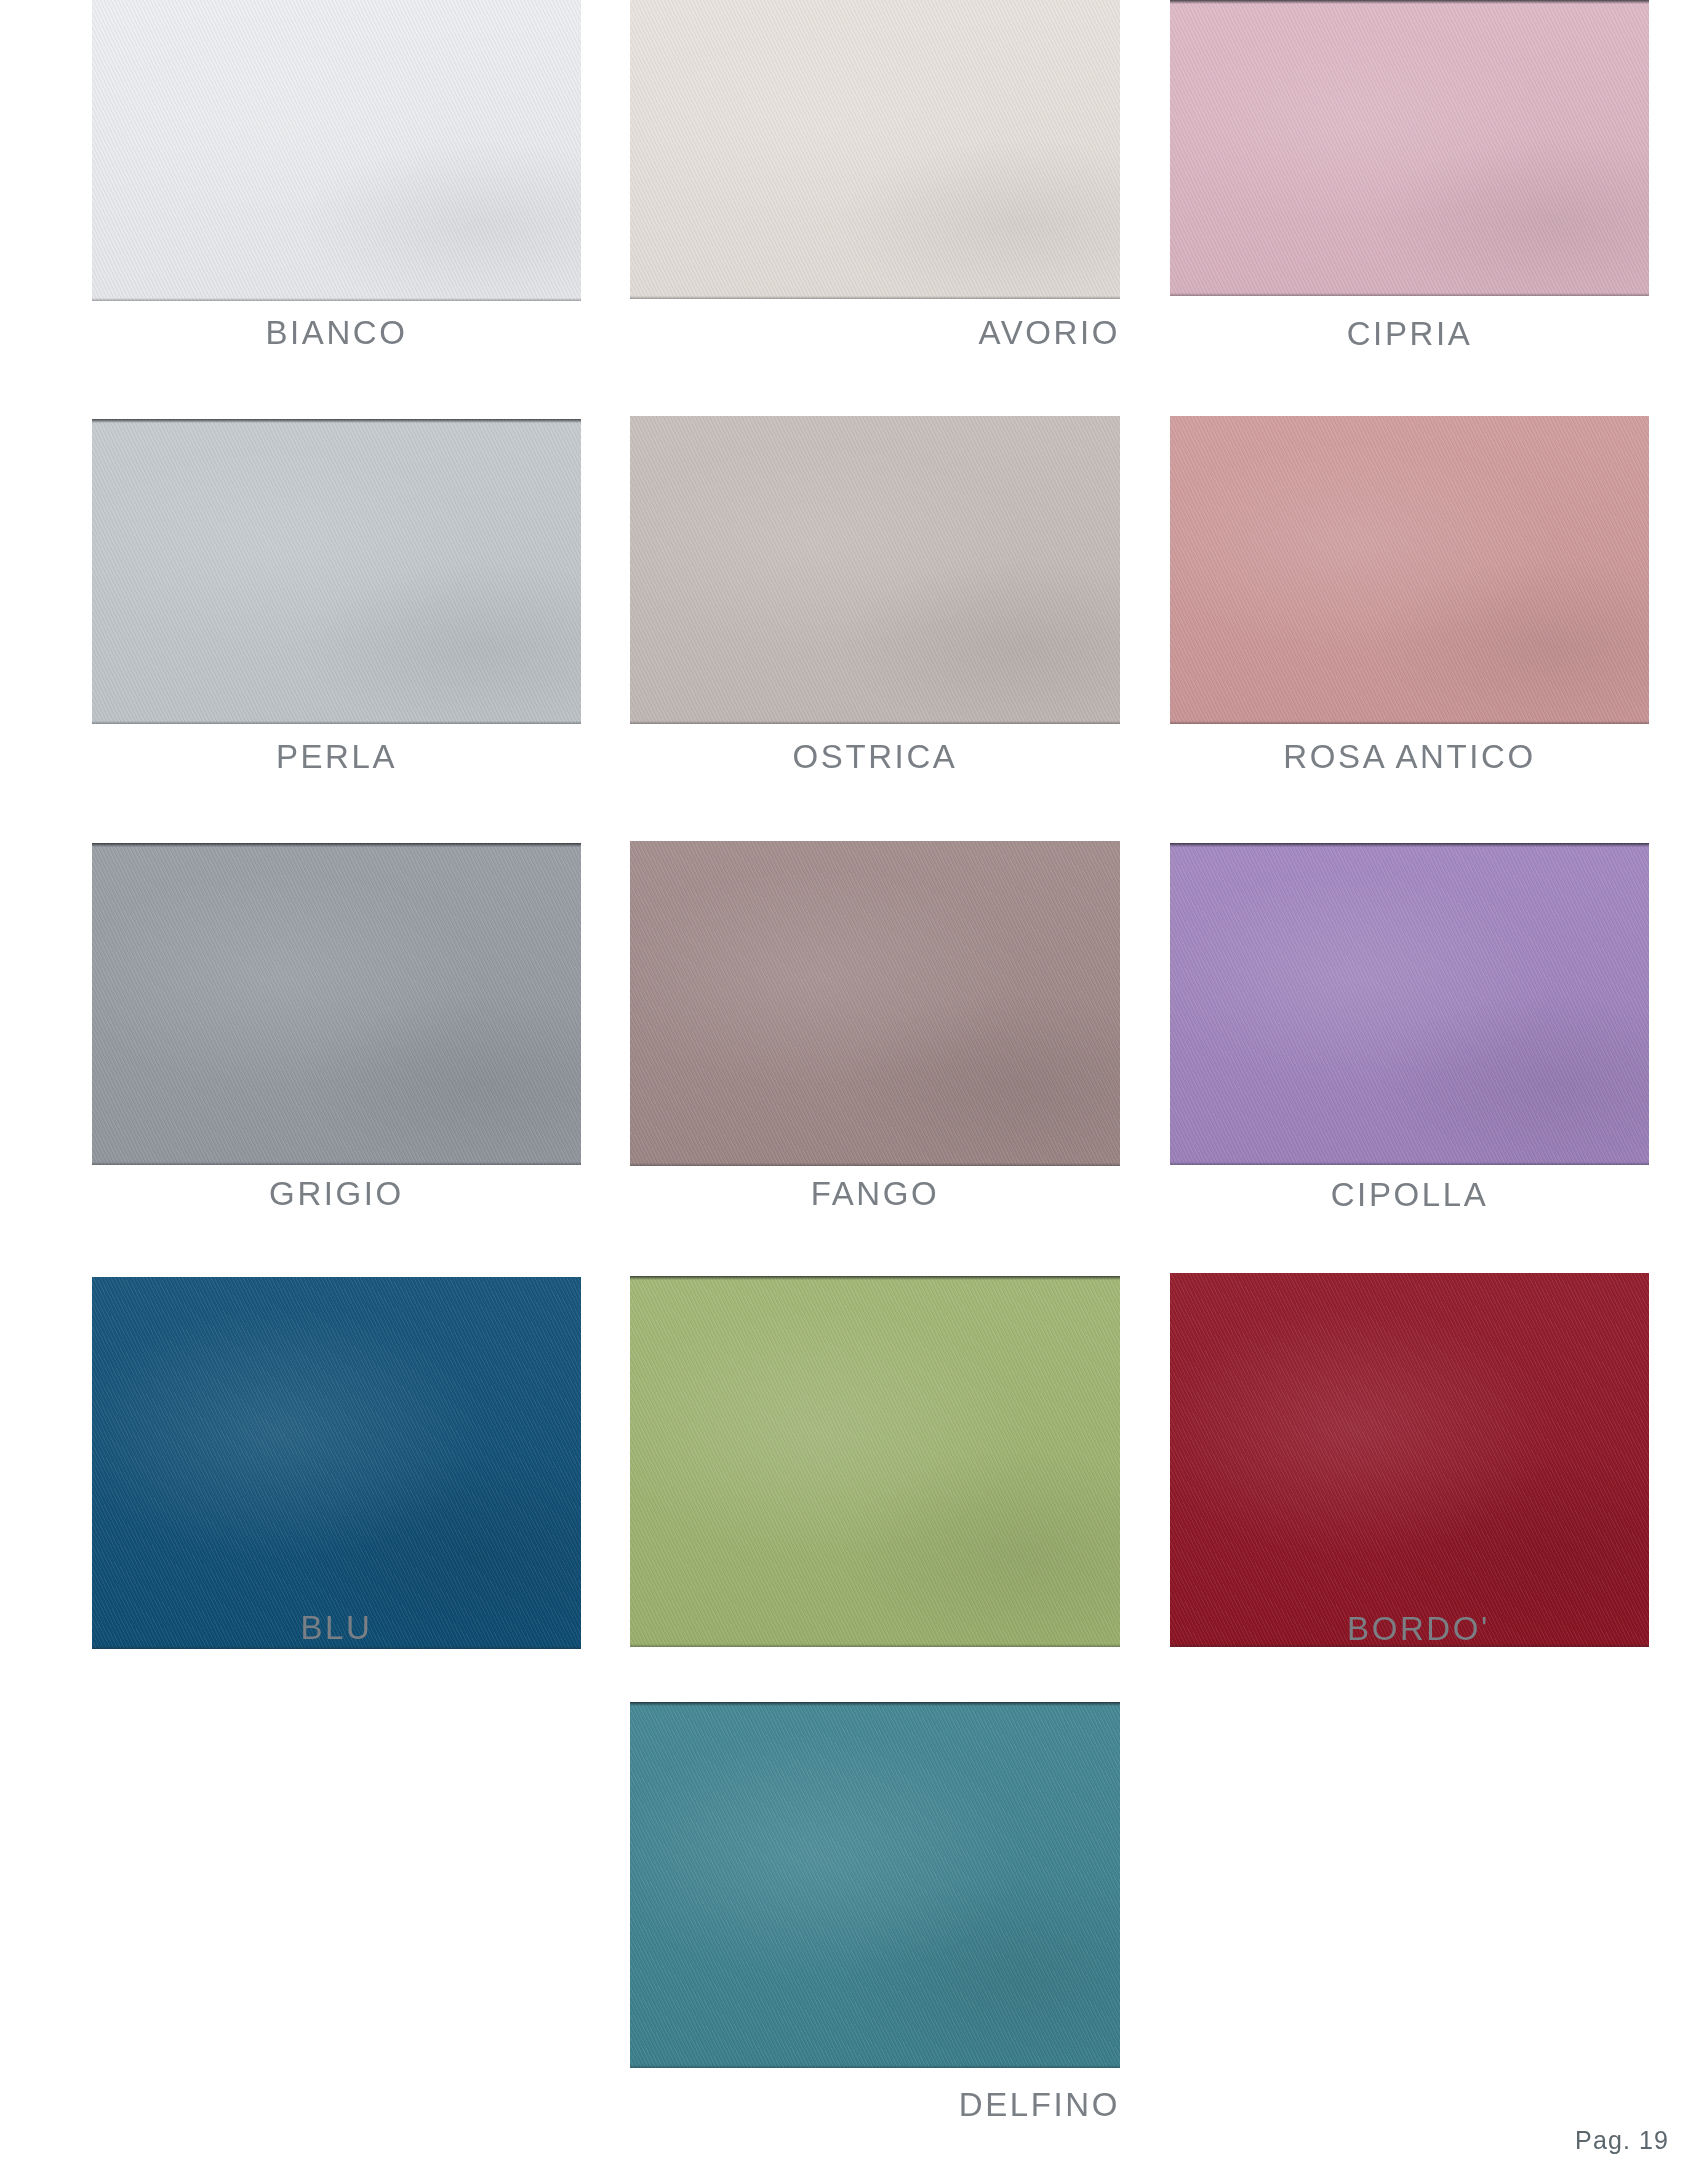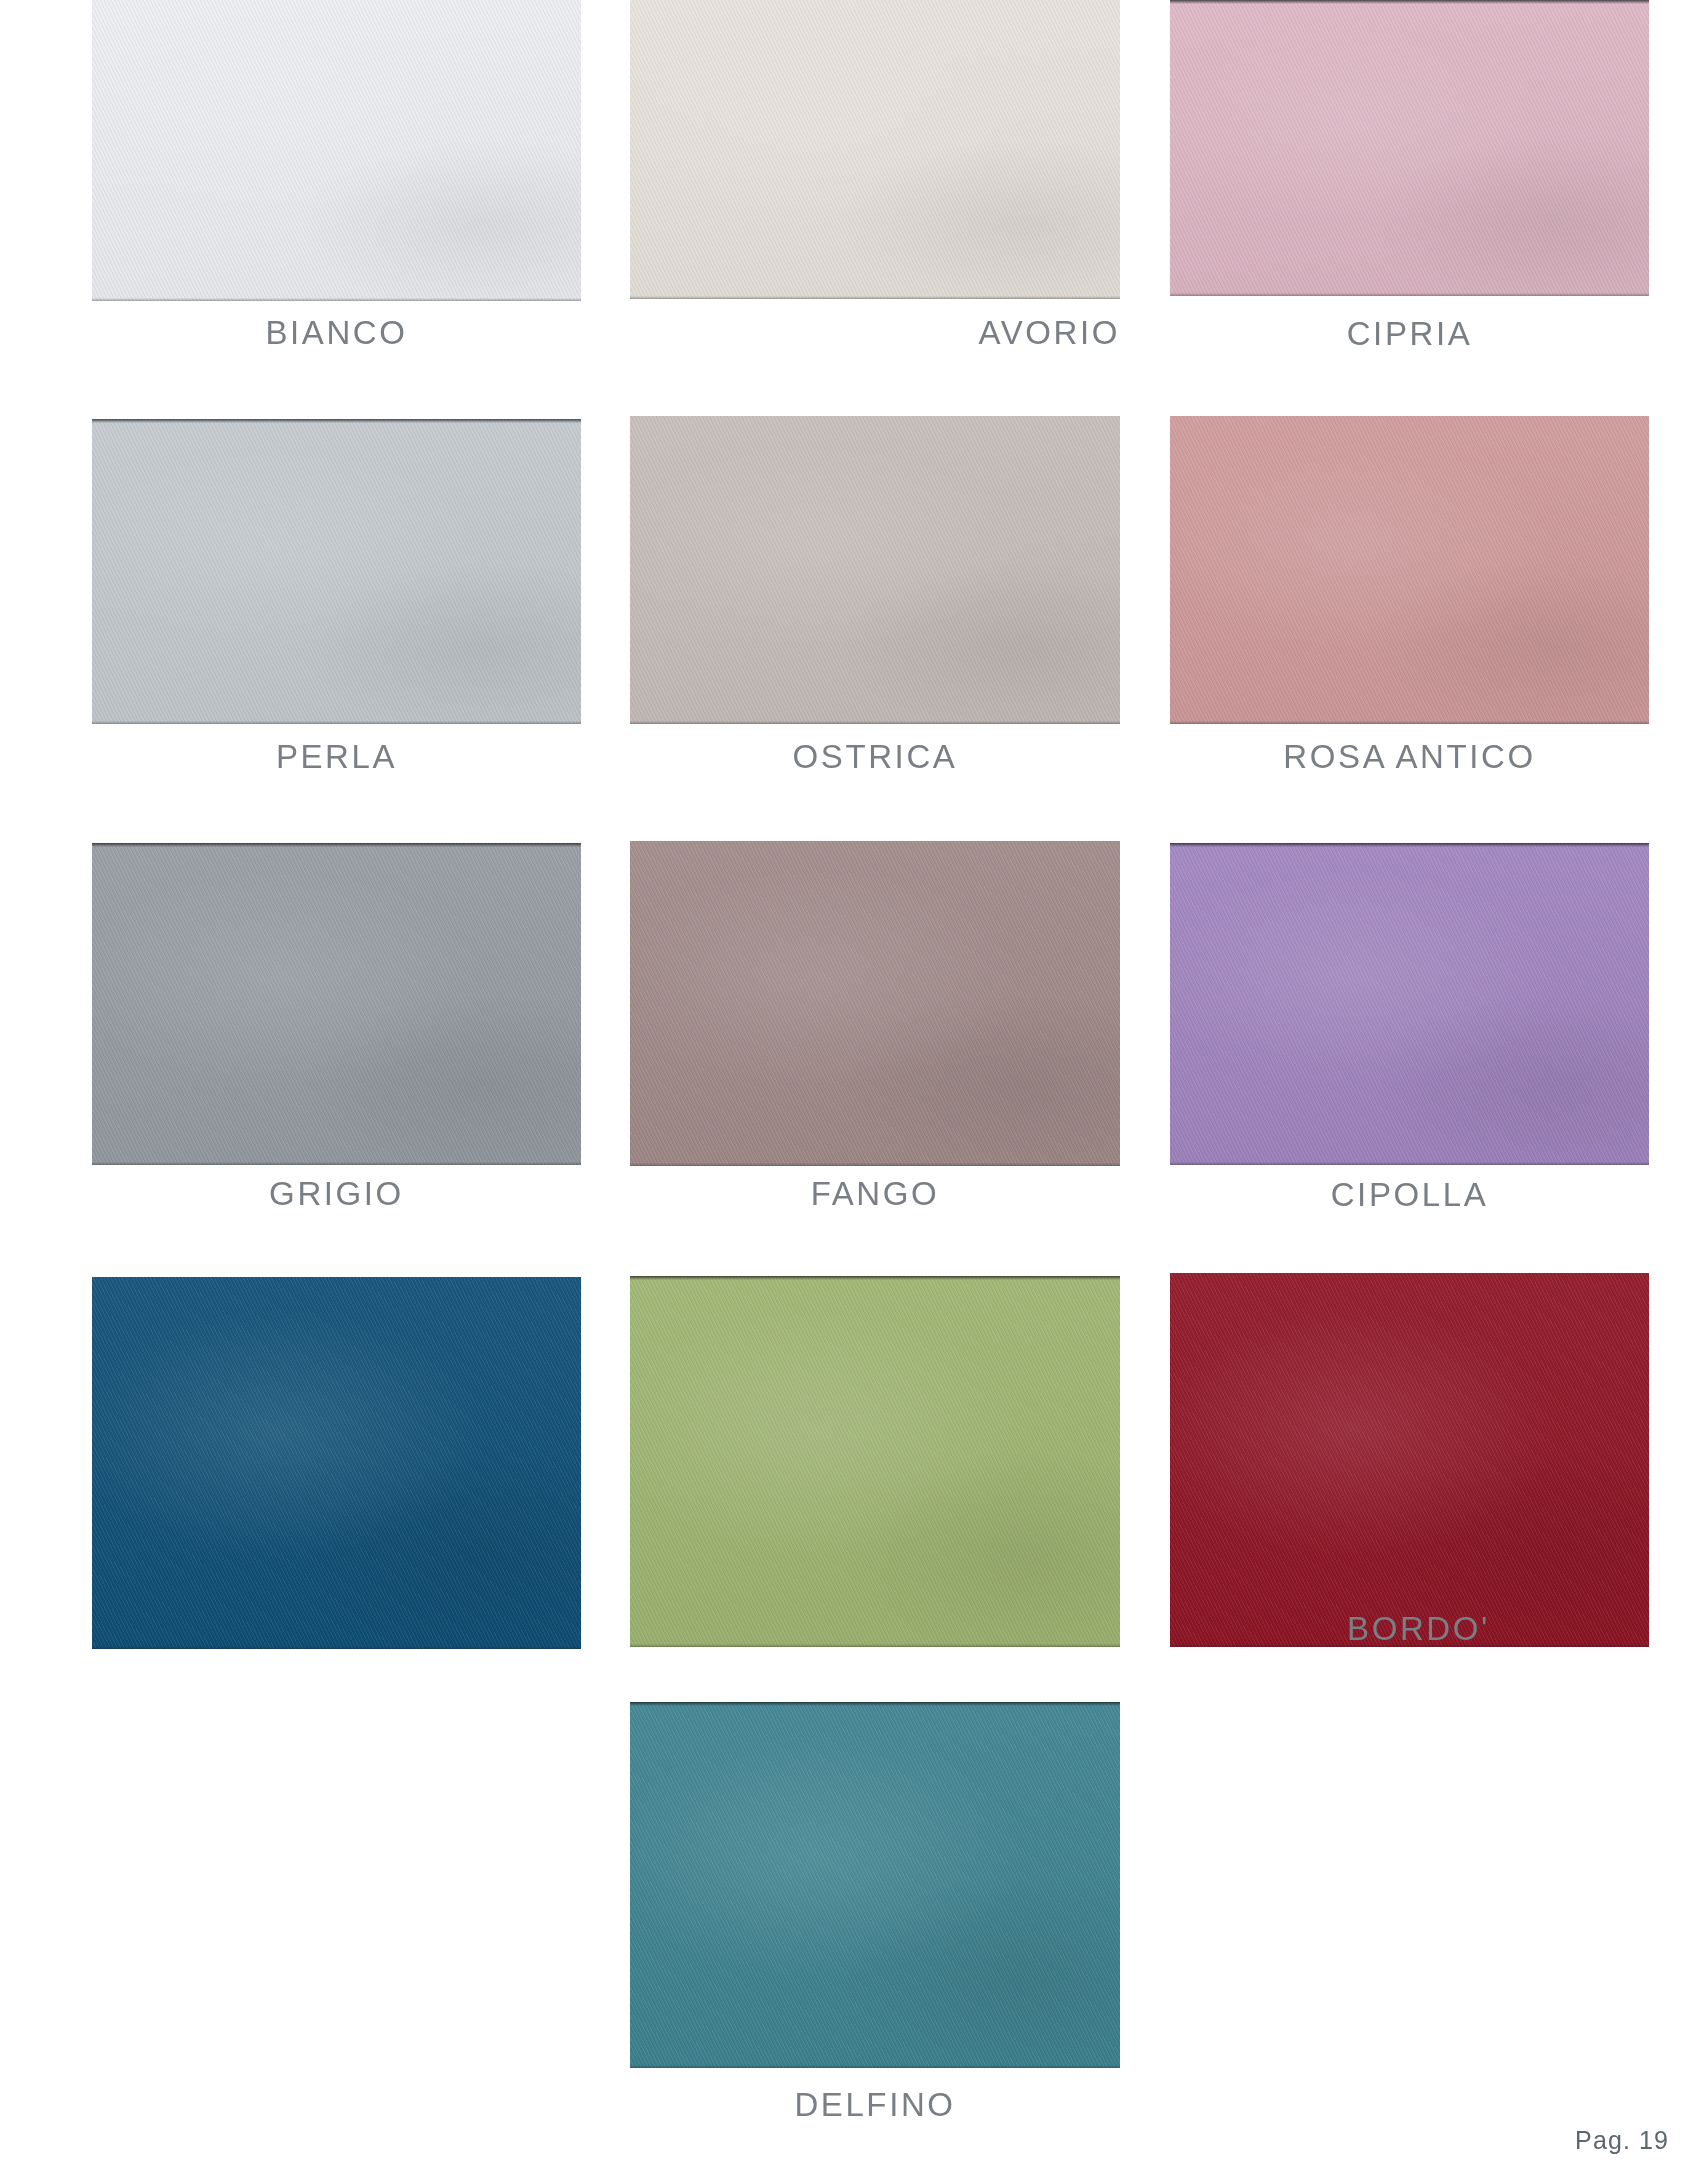--- a/index.html
+++ b/index.html
@@ -173,33 +173,34 @@
       <div class="swatch-cell" style="left: 1170px; top: 843px; width: 479px; height: 322px;">
         <div class="swatch-chip" title="CIPOLLA" style="background: rgb(160, 132, 191);"></div>
         <div class="chip-topshade"></div>
         <div class="chip-botshade"></div>
       </div>
       <div class="swatch-label" style="left: 1170px; top: 1178px; width: 479px;">CIPOLLA</div>
       <div class="swatch-cell" style="left: 92px; top: 1277px; width: 489px; height: 372px;">
         <div class="swatch-chip" title="BLU" style="background: rgb(14, 79, 118);"></div>
         <div class="chip-botshade"></div>
       </div>
+      <div class="swatch-label" style="left: 92px; top: 1611px; width: 489px;">BLU</div>
       <div class="swatch-cell" style="left: 630px; top: 1276px; width: 490px; height: 371px;">
         <div class="swatch-chip" title="SALVIA" style="background: rgb(159, 181, 113);"></div>
         <div class="chip-topshade"></div>
         <div class="chip-botshade"></div>
       </div>
       <div class="swatch-cell" style="left: 1170px; top: 1273px; width: 479px; height: 374px;">
         <div class="swatch-chip" title="BORDO'" style="background: rgb(143, 20, 36);"></div>
         <div class="chip-botshade"></div>
       </div>
       <div class="swatch-label" style="left: 1170px; top: 1612px; width: 497px;">BORDO'</div>
       <div class="swatch-cell" style="left: 630px; top: 1702px; width: 490px; height: 366px;">
         <div class="swatch-chip" title="DELFINO" style="background: rgb(61, 131, 144);"></div>
         <div class="chip-topshade"></div>
         <div class="chip-botshade"></div>
       </div>
-      <div class="swatch-label" style="left: 630px; top: 2088px; width: 490px;">DELFINO</div>
+      <div class="swatch-label" style="left: 630px; top: 2088px; width: 490px; text-align: right;">DELFINO</div>
     </div>
 
   <div class="page-footer">Pag. 19</div>
 </div>
 
 
 </body></html>

